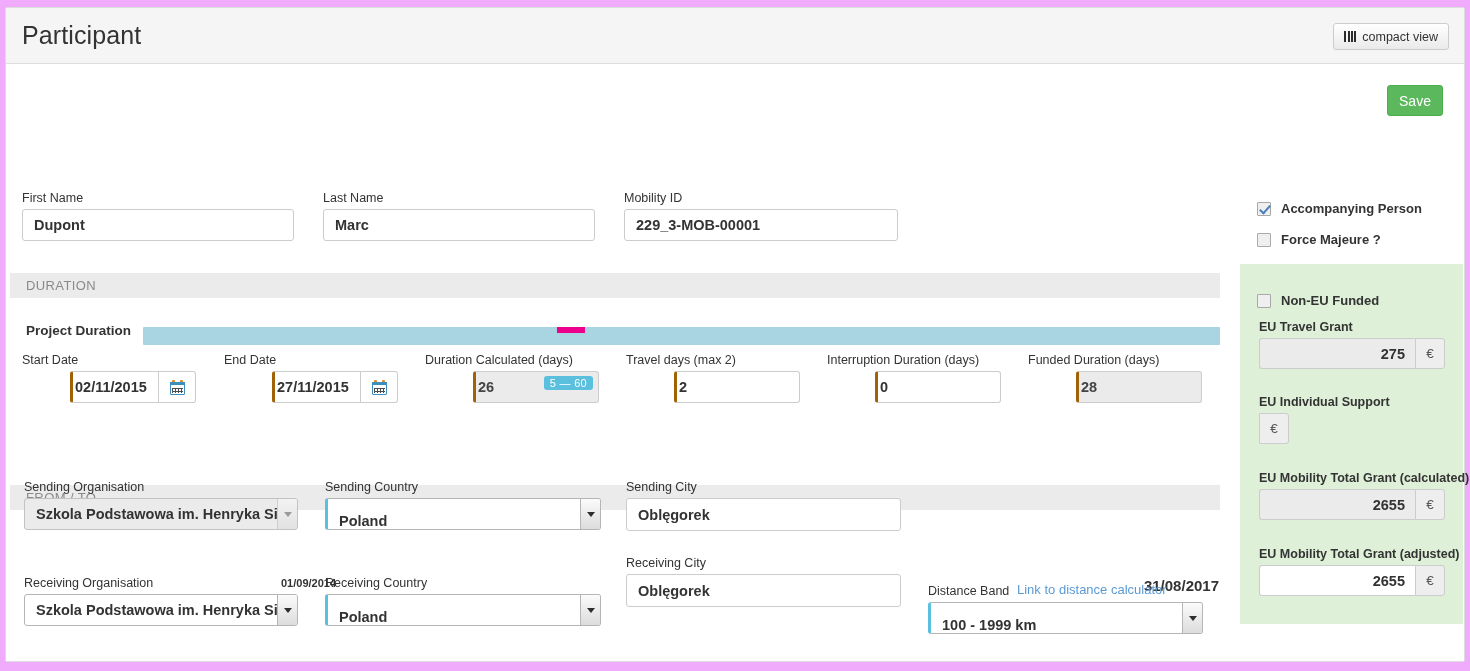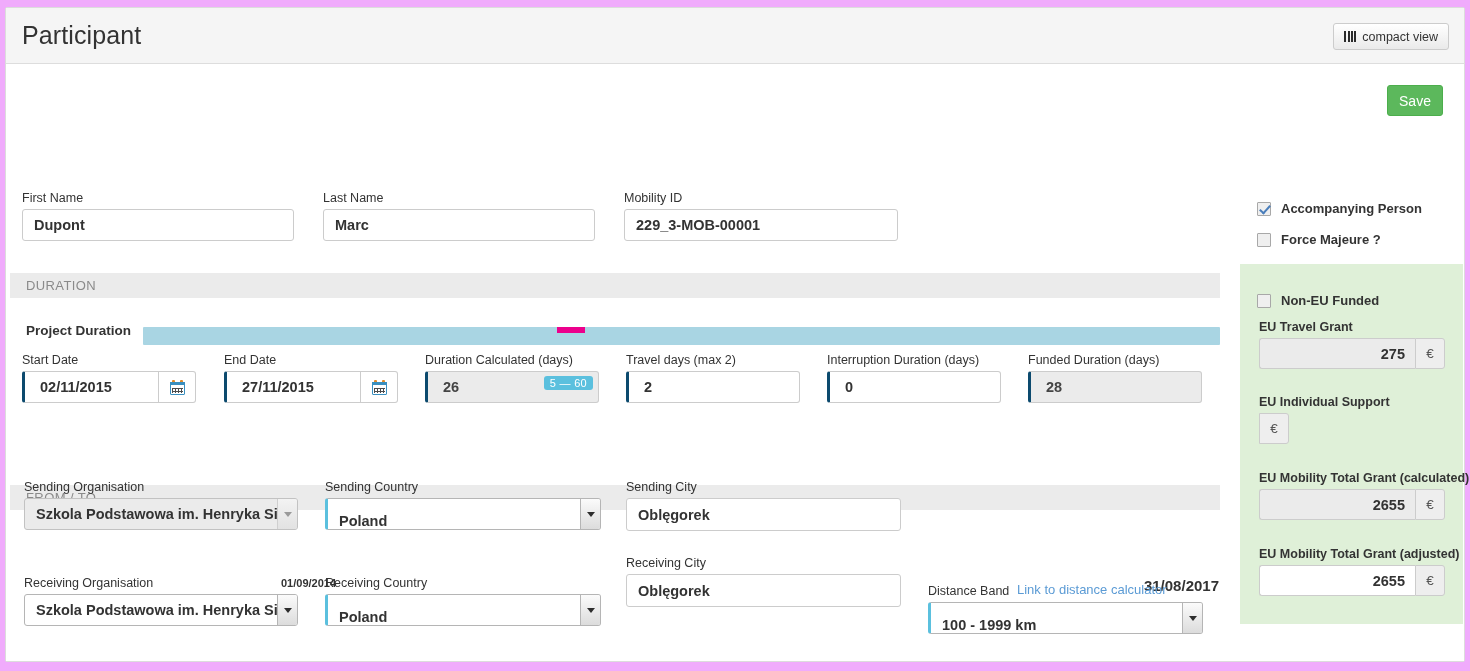--- a/index.html
+++ b/index.html
@@ -78,21 +78,21 @@
   }
   .inp {
     height: 32px;
     border: 1px solid #cccccc; border-radius: 3px;
     background: #ffffff;
     display: flex; align-items: center;
     padding-left: 11px;
     font-size: 14.5px; font-weight: bold; color: #333333;
     position: relative;
   }
-  .inp.accent { border-left: 3px solid #0c4a6e; padding-left: 15px; }
+  .inp.accent { border-left: 3px solid #a16207; padding-left: 2px; margin-left: 48px; }
   .inp.disabled { background: #ebebeb; color: #444444; }
 
   
   .datewrap { display: flex; }
   .datewrap .inp { border-top-right-radius: 0; border-bottom-right-radius: 0; flex: 1; }
   .cal-btn {
     width: 37px; height: 32px;
     border: 1px solid #cccccc; border-left: none;
     border-top-right-radius: 3px; border-bottom-right-radius: 3px;
     background: #ffffff;

